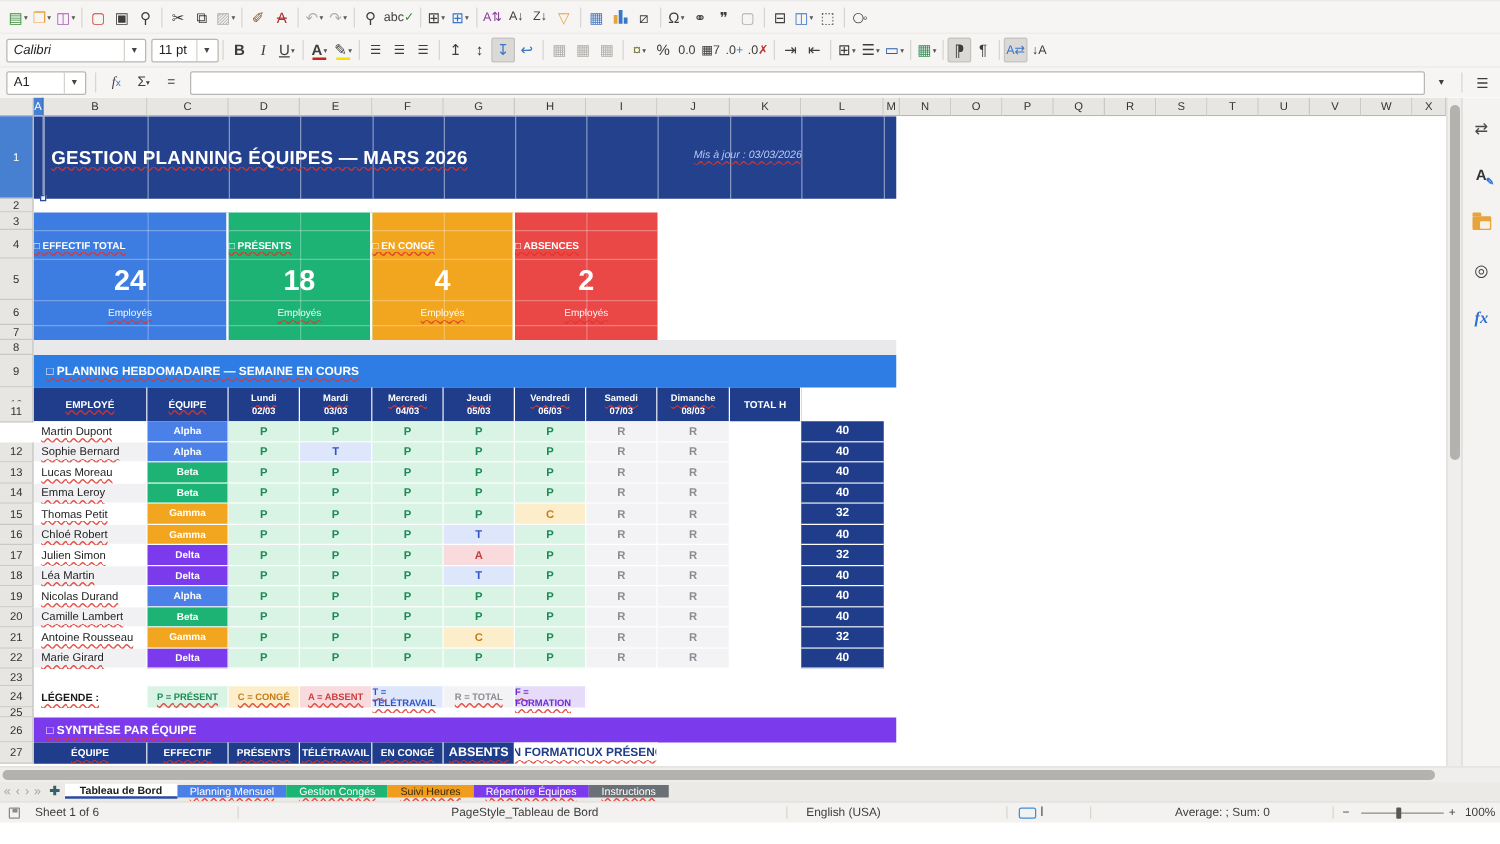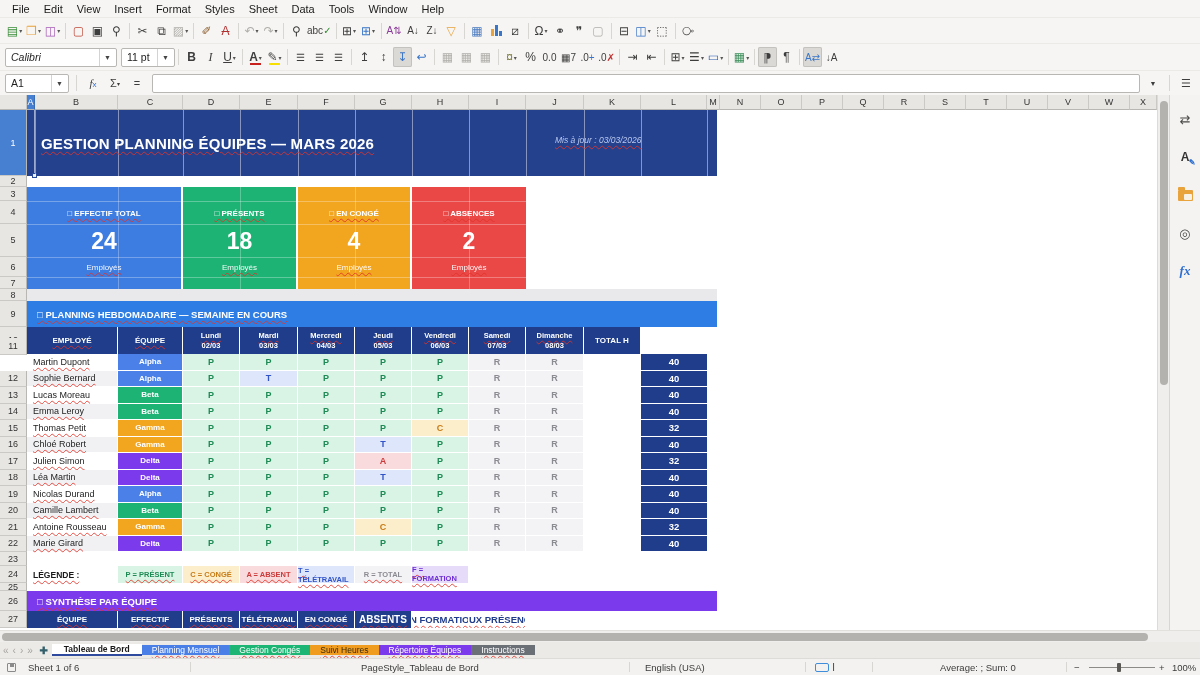--- a/index.html
+++ b/index.html
@@ -59,21 +59,21 @@
   .a1cursor { position:absolute; left:0; top:0; width:8px; height:66px; border-right:1px solid rgba(255,255,255,.55); }
   .a1handle { position:absolute; left:5px; top:63px; width:5px; height:5px; background:#e8eefc; border:1px solid #2a4a9a; }
 
   .kpi-row { position:absolute; left:0; top:77px; width:499px; height:102px; display:flex; }
   .kpi-card { height:102px; display:flex; flex-direction:column; color:#fff; position:relative; border-right:2px solid #fff; }
   .kpi-card:last-child { border-right:none; }
   .kpi-card::after { content:""; position:absolute; top:0; bottom:0; width:1px; background:rgba(255,255,255,.28); left:57px; }
   .kpi-card:first-child::after { left:91px; }
   .kpi-strip { height:14px; }
   .kpi-strip2 { flex:1; border-top:1px solid rgba(255,255,255,.3); }
-  .kpi-label { height:23px; display:flex; align-items:center; justify-content:center; font-size:8px; font-weight:bold; border-top:1px solid rgba(255,255,255,.3); position:relative; z-index:2; }
+  .kpi-label { height:23px; display:flex; align-items:center; font-size:8px; font-weight:bold; border-top:1px solid rgba(255,255,255,.3); position:relative; z-index:2; }
   .kpi-value { height:33px; display:flex; align-items:center; justify-content:center; font-size:23px; font-weight:bold; border-top:1px solid rgba(255,255,255,.3); position:relative; z-index:2; }
   .kpi-sub { height:20px; display:flex; align-items:center; justify-content:center; font-size:8px; opacity:.95; border-top:1px solid rgba(255,255,255,.3); position:relative; z-index:2; }
 
   .band8 { position:absolute; left:0; top:179px; width:690px; height:12px; background:#e9e9ec; }
   .sechdr { position:absolute; left:0; width:690px; color:#fff; font-weight:bold; font-size:9.5px; display:flex; align-items:center; padding-left:10px; }
   .sec9 { top:191px; height:26px; background:var(--section-blue); }
   .sec26 { top:481px; height:20px; background:var(--section-purple); }
 
   .phead { position:absolute; left:0; top:217px; height:27px; display:flex; }
   .phcell { background:var(--header-navy); color:#fff; font-weight:bold; font-size:8px; display:flex; flex-direction:column; align-items:center; justify-content:center; border-right:1px solid #fff; line-height:1.25; text-align:center; }
@@ -129,33 +129,20 @@
   .floppy::after { content:""; position:absolute; top:0; left:2px; width:4px; height:3px; background:#8a8a8a; }
   .selmode { width:14px; height:9px; border:1px solid #3f8edb; border-radius:2px; margin-right:3px; }
   .ztrack { position:absolute; left:1089px; top:8px; width:66px; height:1px; background:#8d8b87; }
   .zthumb { position:absolute; left:1117px; top:4px; width:4px; height:9px; background:#5a5855; border-radius:1px; }
 </style>
 <style>.st-P{background:#d9f4e4;color:#1d8a55;}.st-C{background:#fdeecb;color:#c77b16;}.st-A{background:#fadbdd;color:#cc3b3b;}.st-T{background:#dde6fb;color:#3053c8;}.st-R{background:#f3f3f5;color:#8b8b92;}.st-F{background:#e6dbf9;color:#6d2fd5;}</style></head>
 <body>
 
 <div class="app">
 
-  <div class="menubar" id="menubar">
-      <div class="menu-item">File</div>
-      <div class="menu-item">Edit</div>
-      <div class="menu-item">View</div>
-      <div class="menu-item">Insert</div>
-      <div class="menu-item">Format</div>
-      <div class="menu-item">Styles</div>
-      <div class="menu-item">Sheet</div>
-      <div class="menu-item">Data</div>
-      <div class="menu-item">Tools</div>
-      <div class="menu-item">Window</div>
-      <div class="menu-item">Help</div>
-    </div>
 
   <div class="toolbar tb1">
     <div class="tbtn">
         <span style="color:#3a8e3a">▤</span>
         <span class="dd">▾</span>
       </div>
     <div class="tbtn">
         <span style="color:#e8a33d">❐</span>
         <span class="dd">▾</span>
       </div>
@@ -788,21 +775,21 @@
           </div>
           <div class="leg-item st-A" style="width: 58px;">
             <span class="sq">A = ABSENT</span>
           </div>
           <div class="leg-item st-T" style="width: 57px;">
             <span class="sq">T = TÉLÉTRAVAIL</span>
           </div>
           <div class="leg-item st-R" style="width: 57px;">
             <span class="sq">R = TOTAL</span>
           </div>
-          <div class="leg-item st-F" style="width: 57px; align-items: flex-end;">
+          <div class="leg-item st-F" style="width: 57px;">
             <span class="sq">F = FORMATION</span>
           </div>
         </div>
 
       <div class="sechdr sec26">
           <span class="sq">□ SYNTHÈSE PAR ÉQUIPE</span>
         </div>
 
       <div class="synhead" id="synhead">
           <div class="syncell " style="width: 91px;">

